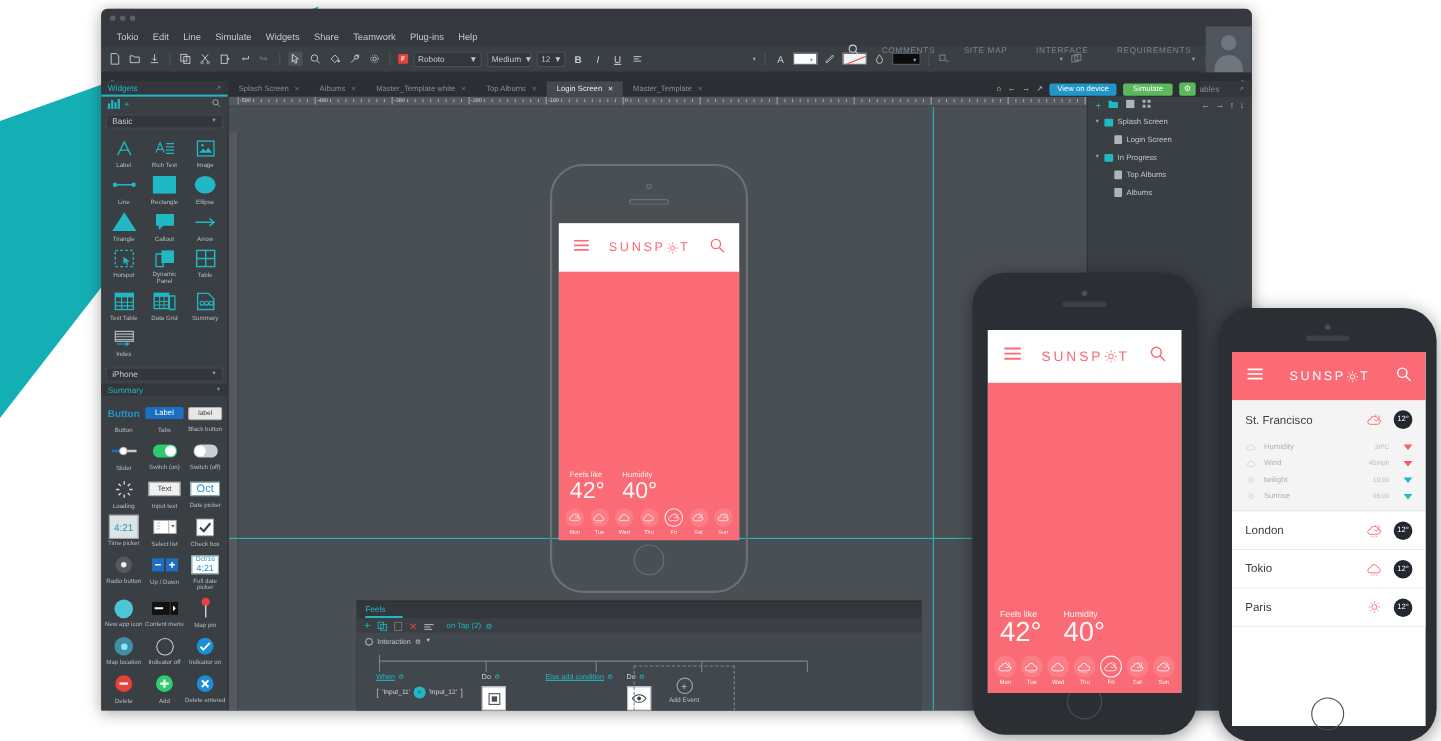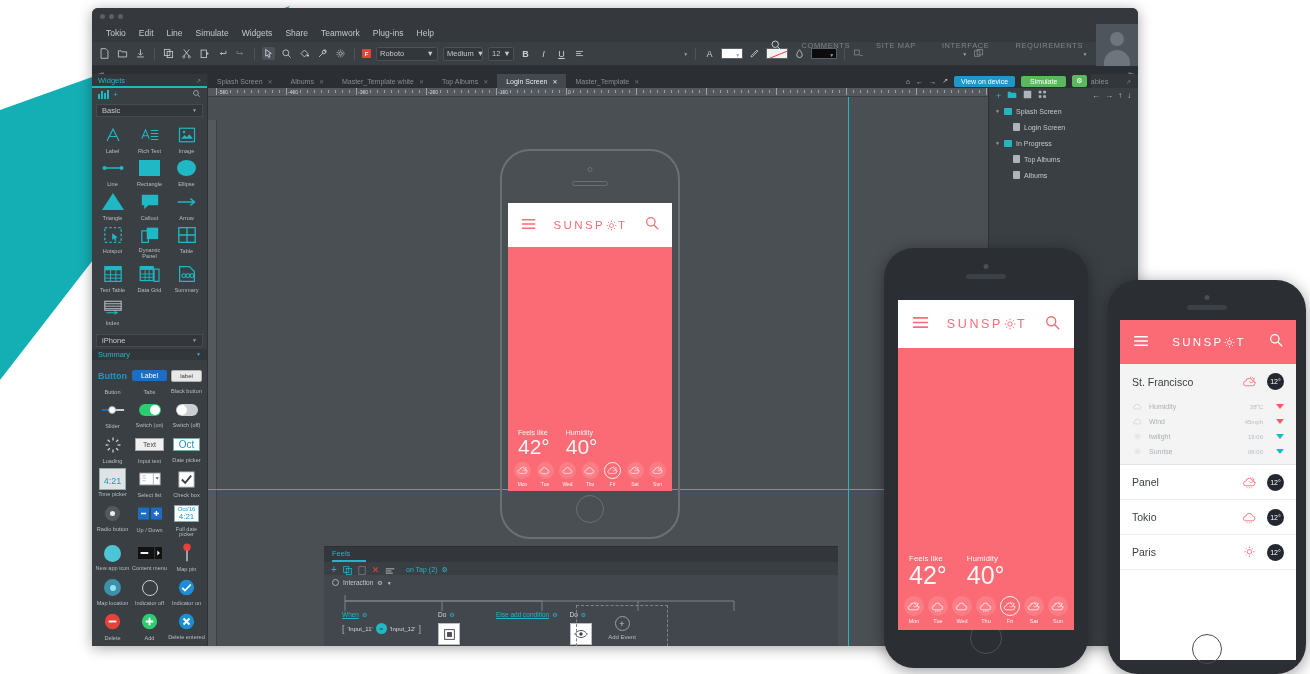--- a/index.html
+++ b/index.html
@@ -1395,21 +1395,21 @@
               <path d="M19.6 16.6L21.4 18.4" fill="none" stroke="#c2c7cc" stroke-width="1.5"></path>
               <path d="M21.4 5.6L19.6 7.4" fill="none" stroke="#c2c7cc" stroke-width="1.5"></path>
               <path d="M10.4 16.6L8.6 18.4" fill="none" stroke="#c2c7cc" stroke-width="1.5"></path>
             </svg>
             <span class="det-lbl" style="font-size: 7px;">Sunrise</span>
             <span class="det-val" style="font-size: 6px;">06:00</span>
             <span class="tri tri-u" style="margin-left: 7px;"></span>
           </div>
         </div>
         <div class="city-row" style="padding: 0px 12px; height: 35px;">
-          <div class="city-name" style="font-size: 10.5px;">Panel</div>
+          <div class="city-name" style="font-size: 10.5px;">London</div>
           <div style="display: flex; align-items: center; gap: 9px;">
             <svg viewBox="0 0 30 24" width="17" height="13.600000000000001">
               <path d="M17 4.5v2M23.5 7l-1.4 1.4M26 13.5h-2M11.2 8.4L9.8 7M19.5 4.8a4.3 4.3 0 11-5 6.4" fill="none" stroke="#fb6b75" stroke-width="1.3"></path>
               <path d="M8 19h12a4.2 4.2 0 00.4-8.4A6 6 0 008.6 11 4 4 0 008 19z" fill="none" stroke="#fb6b75" stroke-width="1.5"></path>
               <path d="M11 21.5l-.8 2M15 21.5l-.8 2M19 21.5l-.8 2" fill="none" stroke="#fb6b75" stroke-width="1.2"></path>
             </svg>
             <div class="temp-badge" style="width: 17px; height: 17px; font-size: 7px;">12°</div>
           </div>
         </div>
         <div class="city-row" style="padding: 0px 12px; height: 35px;">

